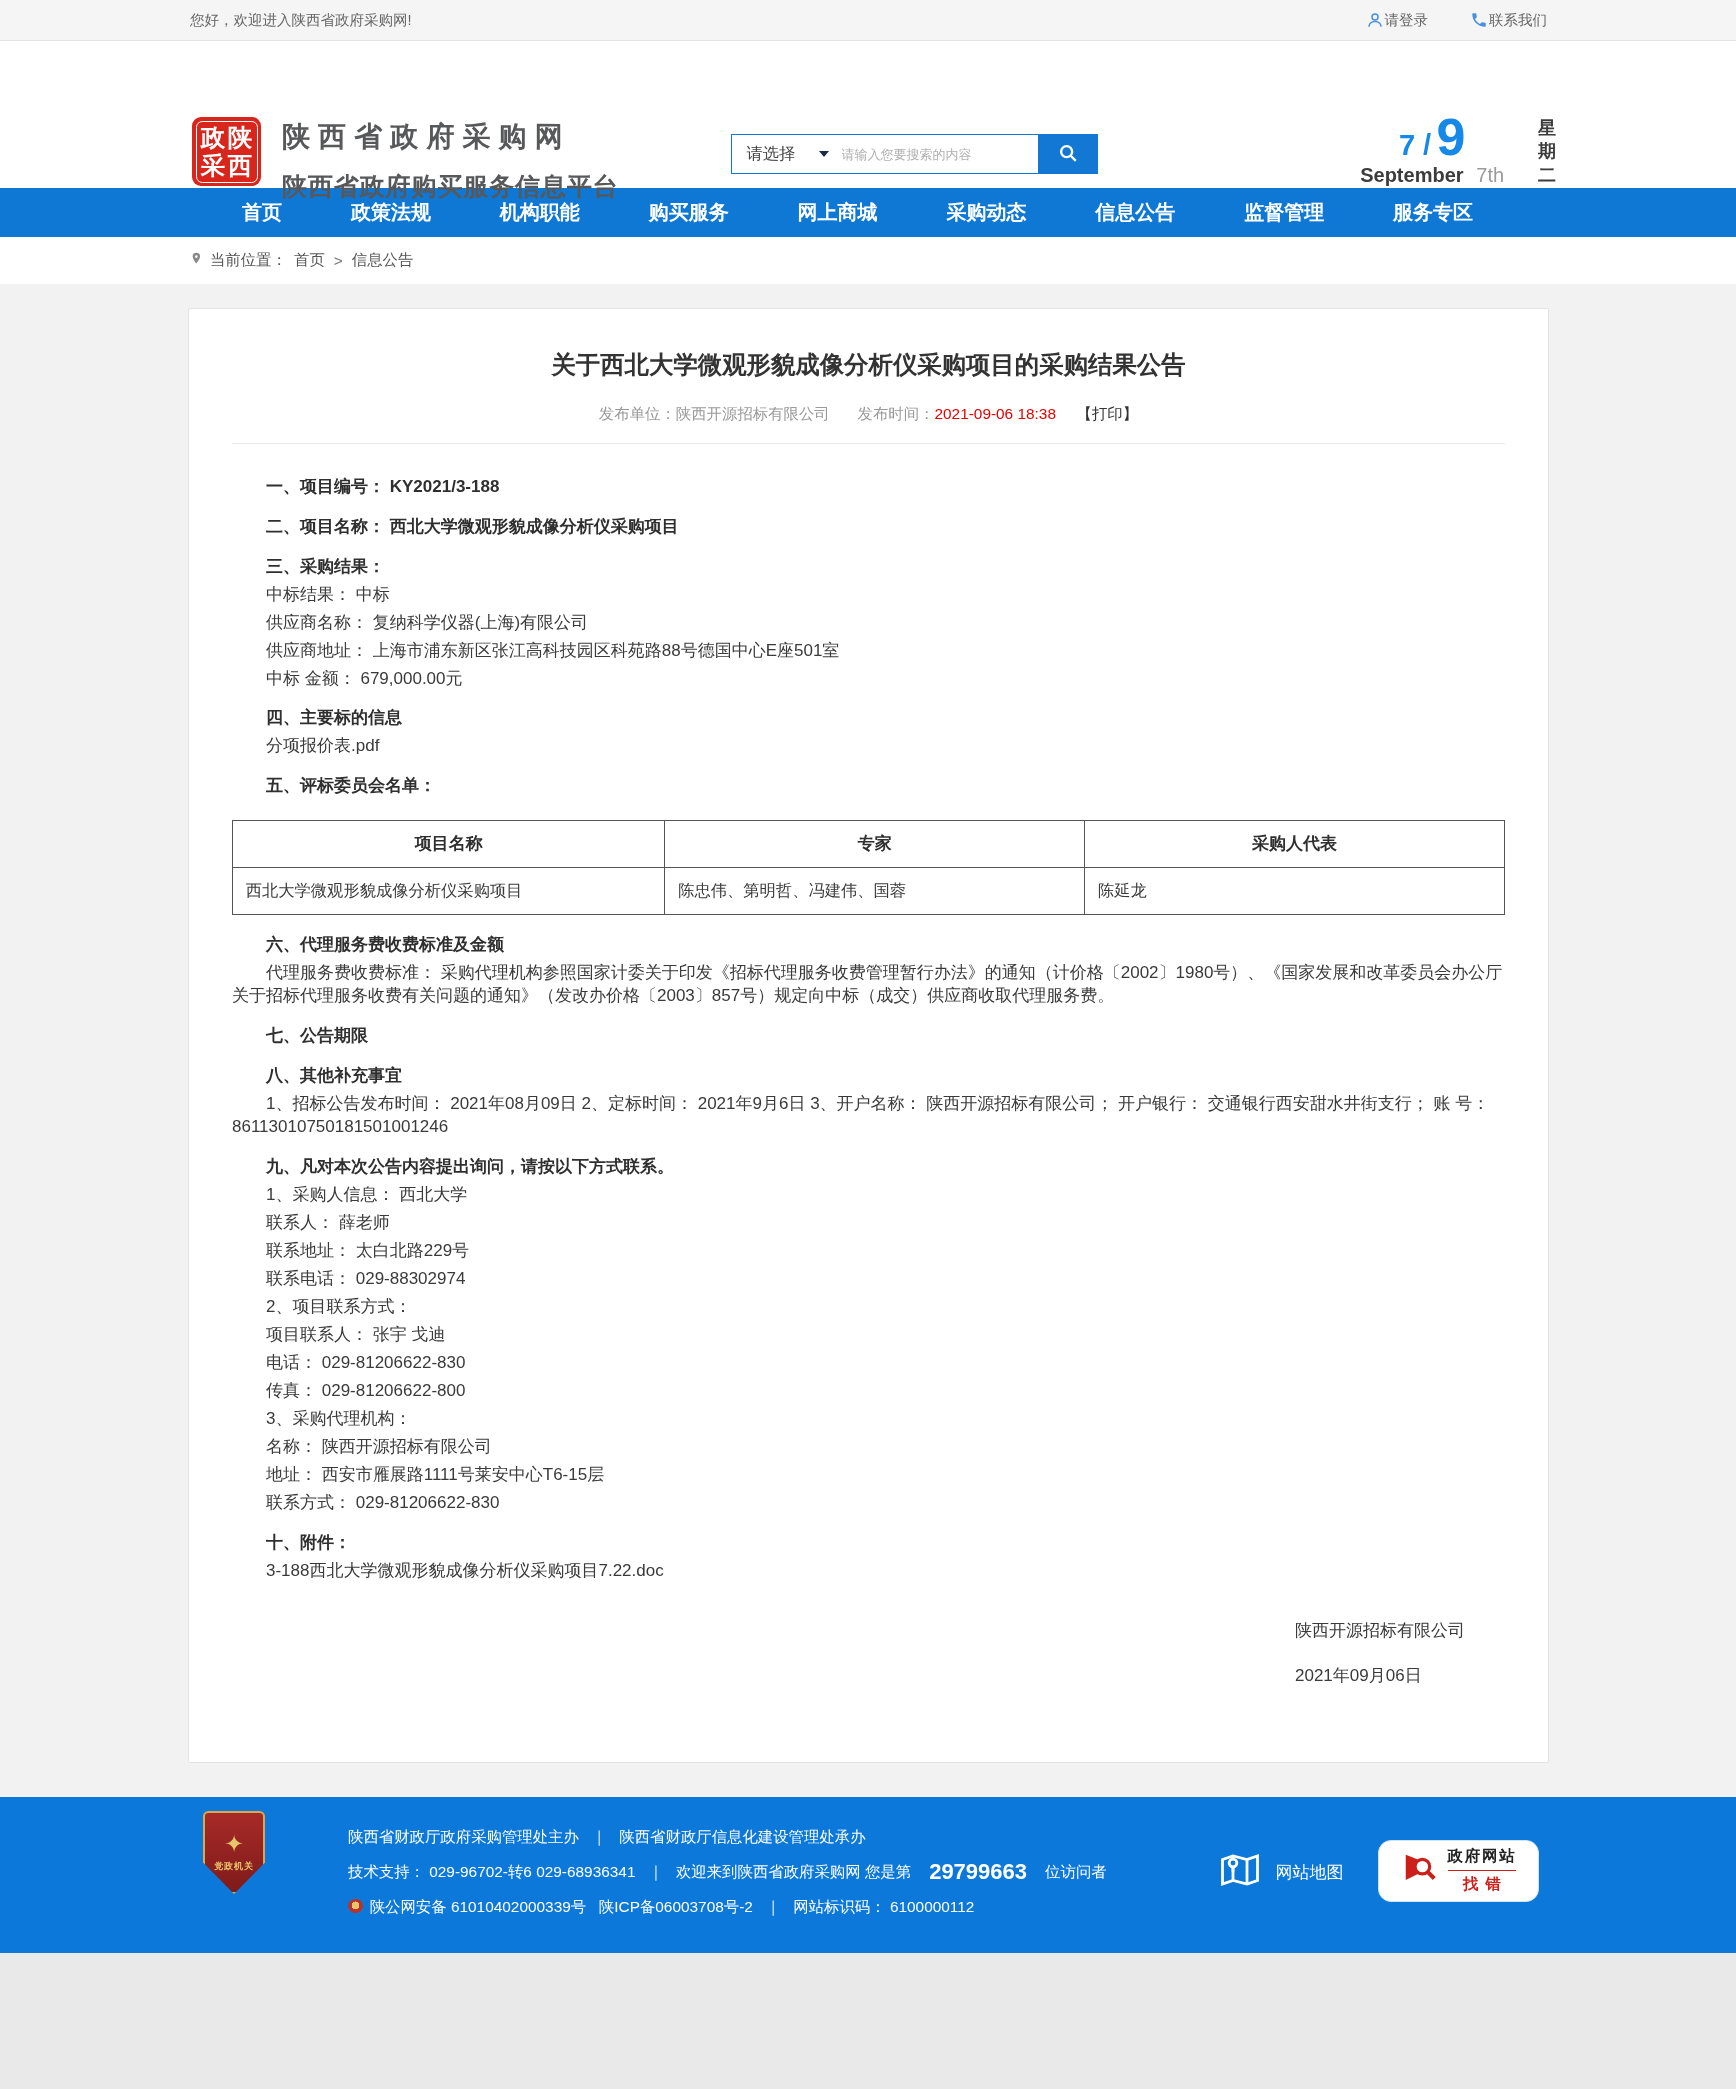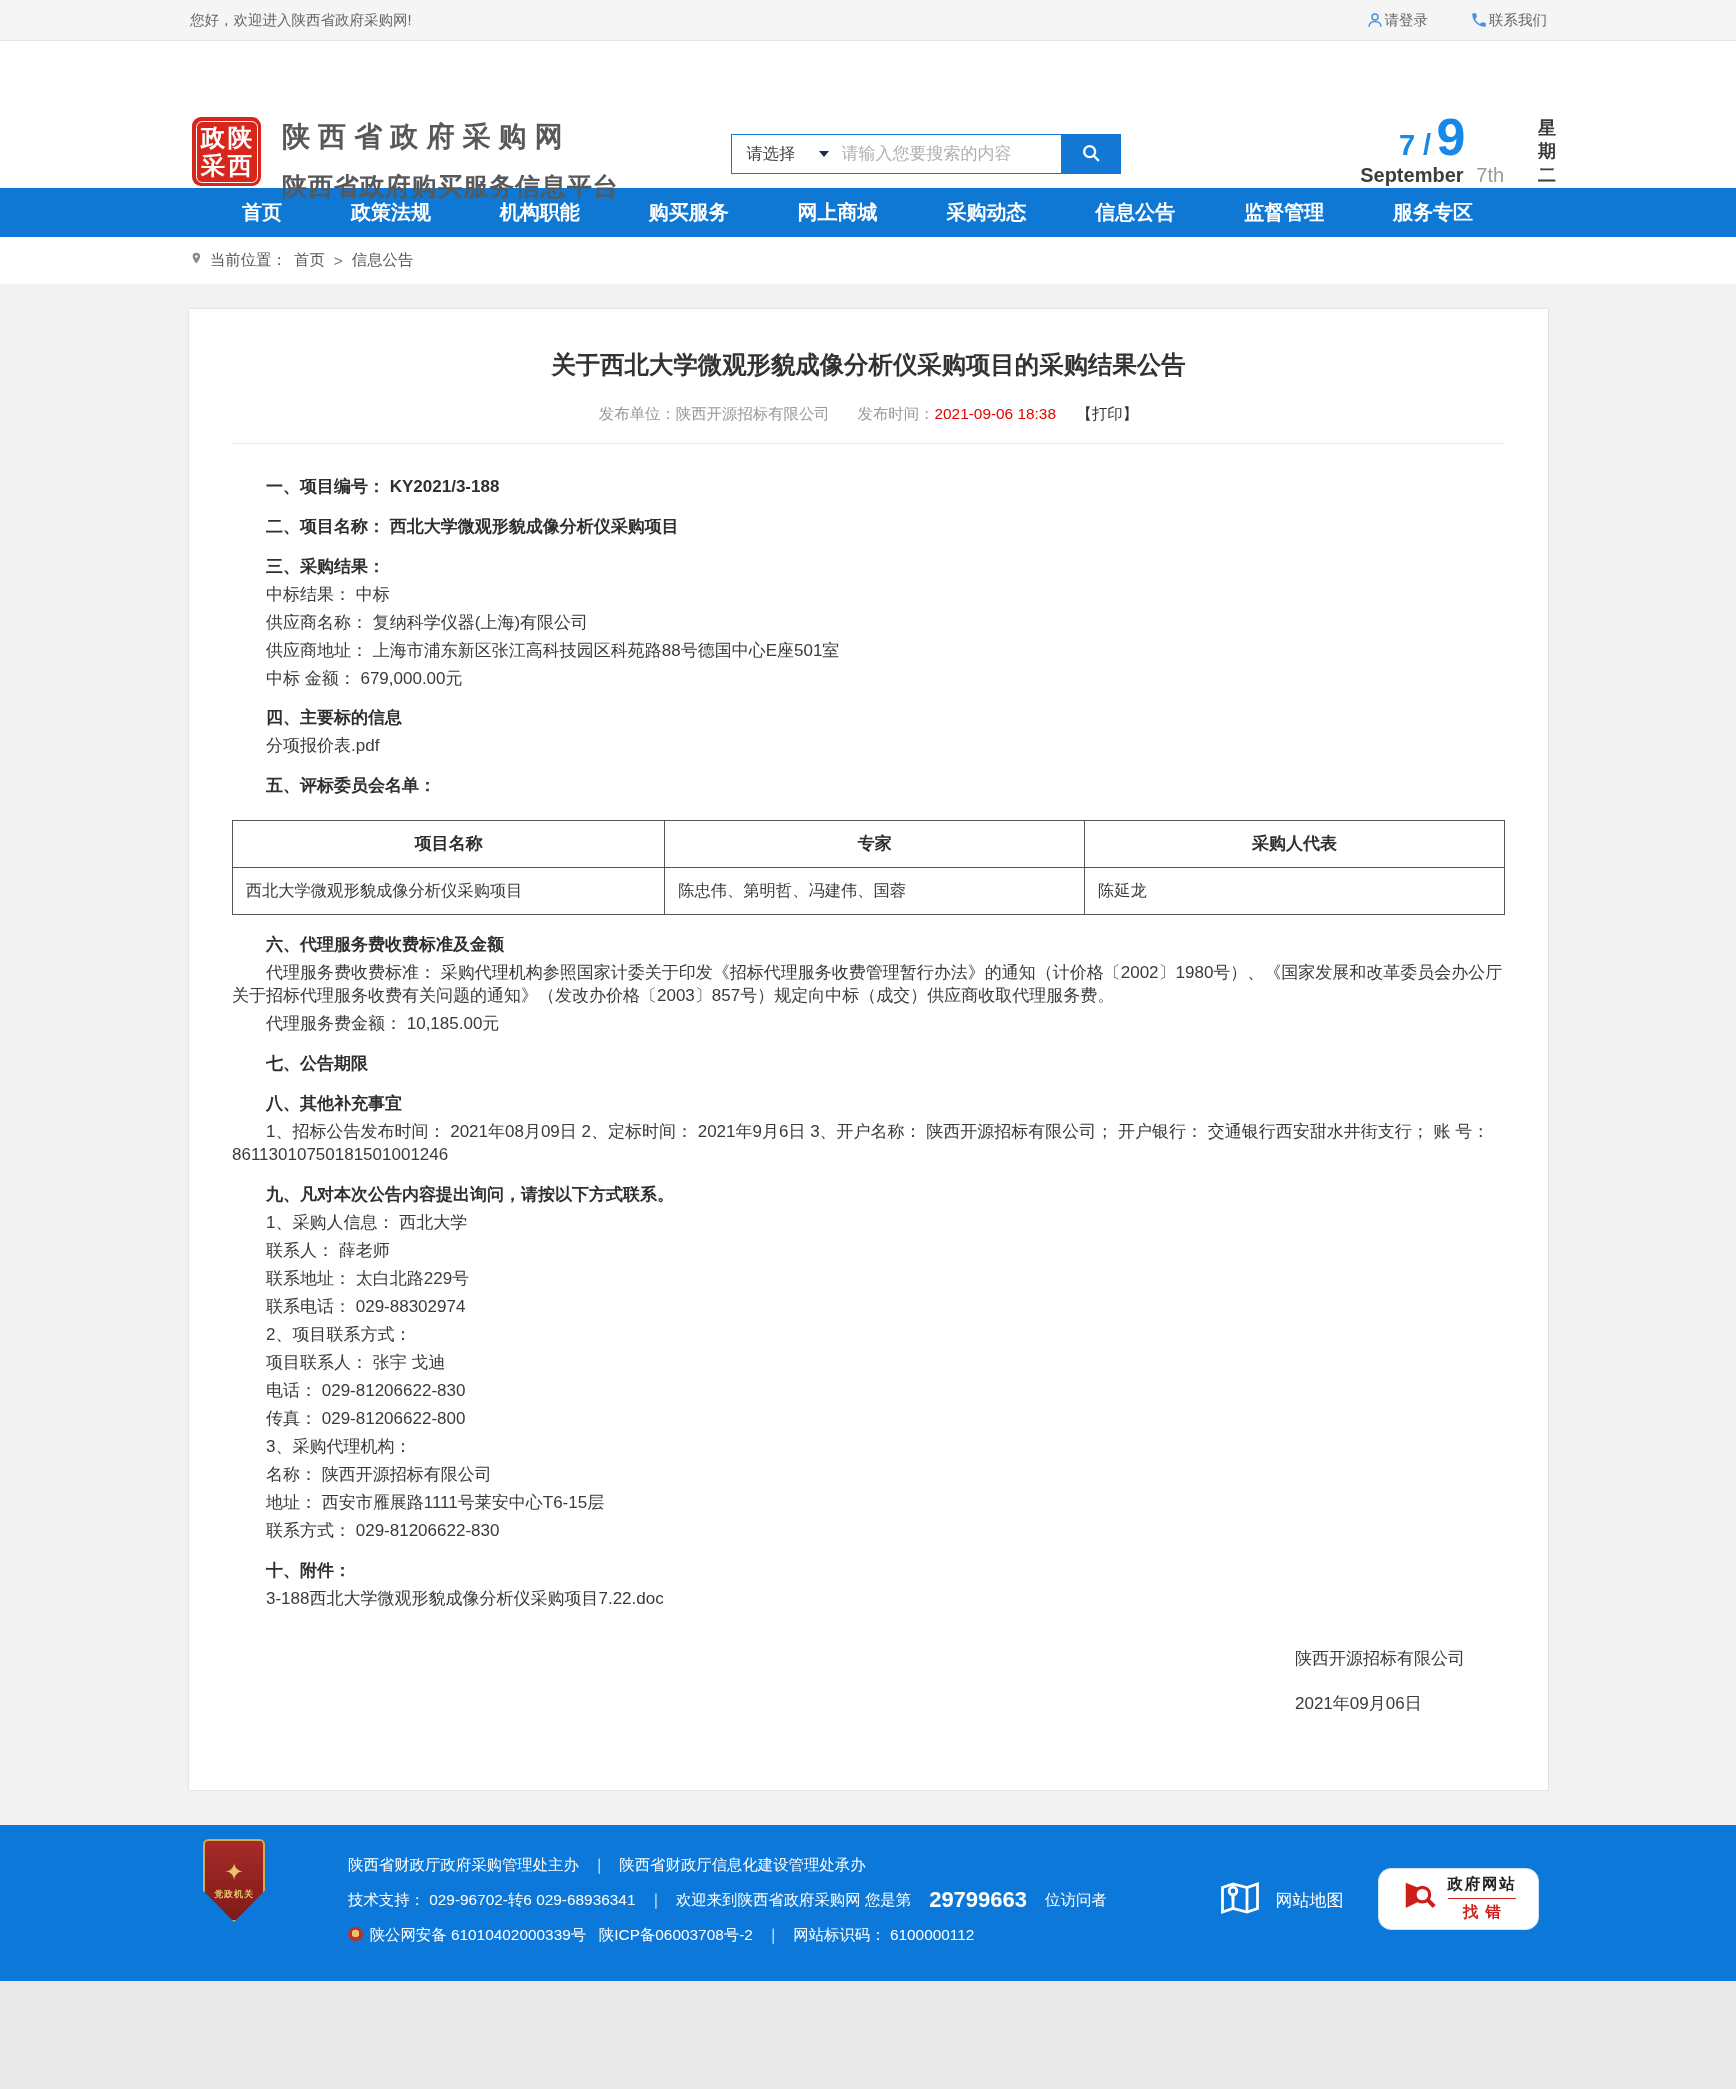--- a/index.html
+++ b/index.html
@@ -37,21 +37,21 @@
   }
   .search-select {
     display: flex; align-items: center; gap: 23.5px; padding: 0 12.7px 0 14.5px;
     font-size: 16.3px; color: #444; cursor: pointer; flex: 0 0 auto;
   }
   .caret-down {
     width: 0; height: 0; border-left: 5.4px solid transparent; border-right: 5.4px solid transparent;
     border-top: 6.3px solid #1a2c45;
   }
   .search-input {
-    flex: 1 1 auto; border: 0; outline: none; font-size: 17px; color: #333; height: 100%;
+    flex: 1 1 auto; border: 0; outline: none; font-size: 13px; color: #333; height: 100%;
     font-family: "Liberation Sans", "DejaVu Sans", sans-serif;
   }
   .search-input::placeholder { color: #b0b0b0; }
   .search-btn {
     flex: 0 0 60px; height: 40px; margin: -1.8px; background: #1377d4; border: 0; cursor: pointer;
     display: flex; align-items: center; justify-content: center;
   }
   .datebox { position: absolute; left: 1339px; top: 72px; width: 217px; display: flex; }
   .date-main { flex: 1; text-align: center; }
   .date-nums { display: flex; align-items: baseline; justify-content: center; gap: 5.4px; color: #1689e8; }
@@ -251,21 +251,20 @@
         <tr>
           <td>西北大学微观形貌成像分析仪采购项目</td>
           <td>陈忠伟、第明哲、冯建伟、国蓉</td>
           <td>陈延龙</td>
         </tr>
       </tbody>
     </table>
 
     <p class="h">六、代理服务费收费标准及金额</p>
     <p class="p">代理服务费收费标准： 采购代理机构参照国家计委关于印发《招标代理服务收费管理暂行办法》的通知（计价格〔2002〕1980号）、《国家发展和改革委员会办公厅关于招标代理服务收费有关问题的通知》（发改办价格〔2003〕857号）规定向中标（成交）供应商收取代理服务费。</p>
-    <p class="p">代理服务费金额： 10,185.00元</p>
     <p class="h">七、公告期限</p>
     <p class="h">八、其他补充事宜</p>
     <p class="p">1、招标公告发布时间： 2021年08月09日 2、定标时间： 2021年9月6日 3、开户名称： 陕西开源招标有限公司； 开户银行： 交通银行西安甜水井街支行； 账 号： 86113010750181501001246</p>
     <p class="h">九、凡对本次公告内容提出询问，请按以下方式联系。</p>
     <p class="p">1、采购人信息： 西北大学</p>
     <p class="p">联系人： 薛老师</p>
     <p class="p">联系地址： 太白北路229号</p>
     <p class="p">联系电话： 029-88302974</p>
     <p class="p">2、项目联系方式：</p>
     <p class="p">项目联系人： 张宇 戈迪</p>

